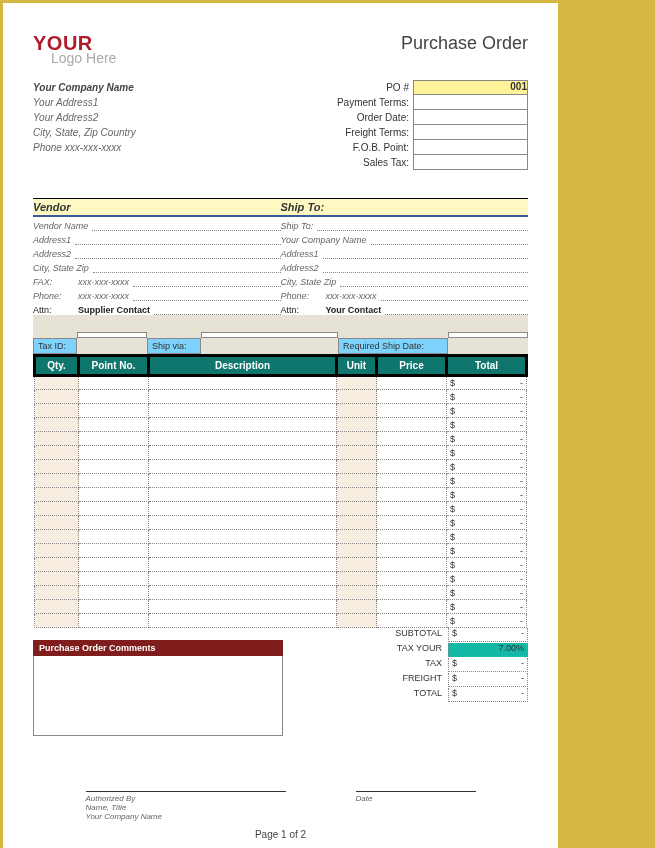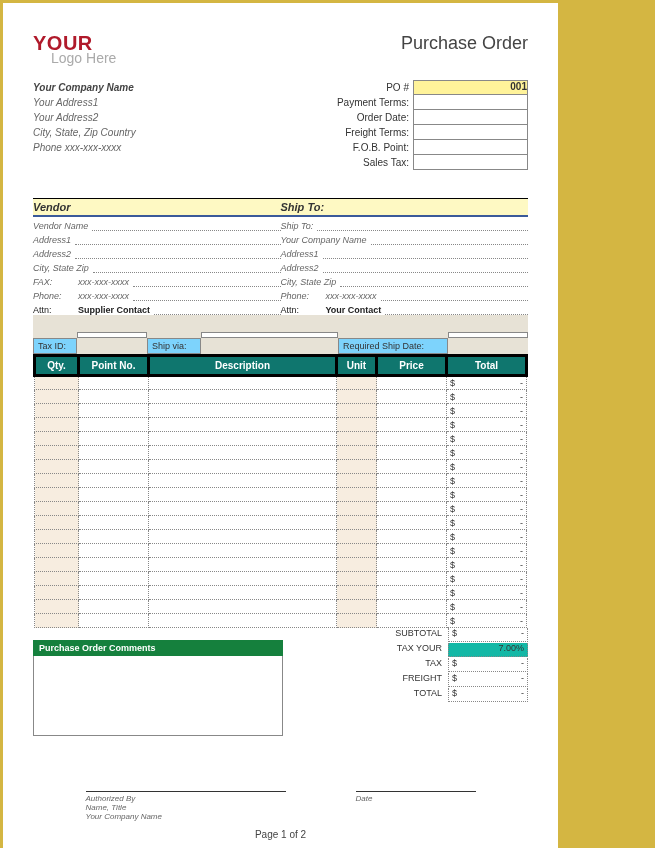--- a/index.html
+++ b/index.html
@@ -60,21 +60,21 @@
   table.items th { background: #0f766e; color:#fff; font-size:10px; font-weight:bold; padding:3px 2px; border:3px solid #000000; }
   table.items td { border:1px dotted #888; height:14px; font-size:9px; padding: 0 3px; }
   table.items td.qty { background:#f7ede0; }
   table.items td.unit { background:#f7ede0; }
   table.items td.tot { text-align:left;}
   table.items td.tot .d { float:left; }
   table.items td.tot .v { float:right; }
   
   .below { display:flex; margin-top:0; gap: 25px;}
   .comments { width: 300px; margin-top: 12px;}
-  .comments-h { background:#15803d; color:#fff; font-size:9px; font-weight:bold; padding:3px 6px;}
+  .comments-h { background:#7f1d1d; color:#fff; font-size:9px; font-weight:bold; padding:3px 6px;}
   .comments-b { border:1px solid #888; border-top:none; height:80px; background:#fff; }
 
   .totals { margin-left:auto; font-size:9px; width: 265px;}
   .totals .tr { display:flex; height:15px; align-items:flex-start;}
   .totals .tl { flex:1; text-align:right; padding-right:6px;}
   .totals .tv { width:80px; border:1px dotted #888; border-top:none; height:14px; padding:0 3px;}
   .totals .tv .d { float:left;} .totals .tv .v { float:right;}
   .yellow { background:#14b8a6;}
 
   .sig { margin-top:55px; display:flex; gap:70px; justify-content:center;}

